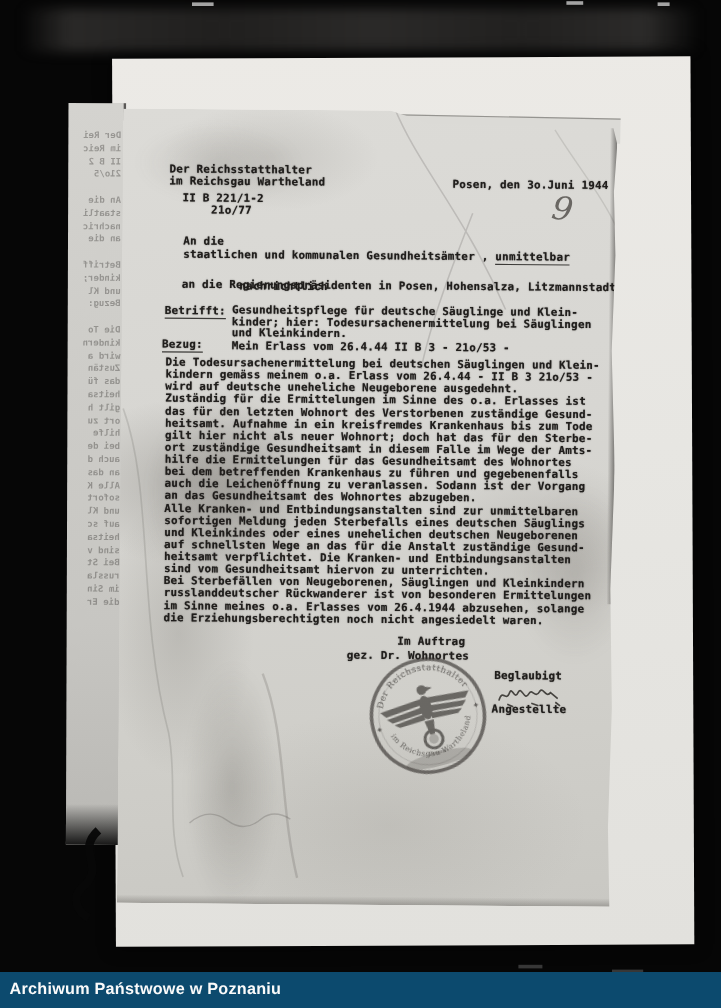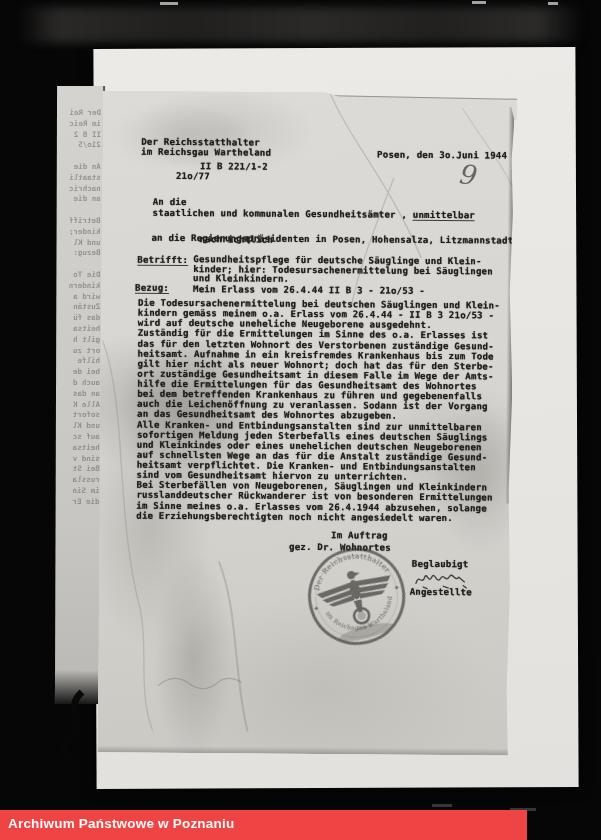--- a/index.html
+++ b/index.html
@@ -44,21 +44,21 @@
     line-height:10.8px;color:rgba(55,53,51,.38);transform:scaleX(-1);white-space:pre;}
   
   .tw{position:absolute;font-family:"DejaVu Sans Mono","Liberation Mono",monospace;
     font-weight:700;font-size:9.1px;line-height:10.12px;letter-spacing:.18px;color:#201e1c;
     text-shadow:0 0 1px rgba(32,30,28,.8);white-space:pre;}
   .u{border-bottom:1.2px solid rgba(32,30,28,.85);}
   .hand-nine{position:absolute;font-family:"DejaVu Serif",serif;font-style:italic;
     font-size:27px;color:#56534f;transform:rotate(9deg);opacity:.85;}
   .stamp-wrap{position:absolute;left:206px;top:452px;width:104px;height:104px;
     transform:rotate(-15deg);opacity:.85;filter:blur(.3px);}
-  .caption-bar{position:absolute;left:0;bottom:0;width:527px;height:30px;background:#ef4444;z-index:6;}
+  .caption-bar{position:absolute;left:0;bottom:0;width:601px;height:30px;background:#0c4a6e;z-index:6;}
   .caption-text{position:absolute;left:8px;top:6px;color:#fafafa;font-weight:700;
     font-size:13.5px;letter-spacing:.2px;font-family:"Liberation Sans",sans-serif;}
   svg text{font-family:"DejaVu Serif",serif;}
 </style>
 </head>
 <body>
 
 <div id="frame">
 
   <div class="smudge-band"></div>
@@ -124,21 +124,21 @@
       <path d="M225,-5 C245,45 285,85 320,165 M292,85 C275,130 258,175 250,215" stroke="rgba(75,72,68,.20)" stroke-width="1.3" fill="none"></path>
       <path d="M360,15 C385,55 415,85 425,135" stroke="rgba(75,72,68,.15)" stroke-width="1.2" fill="none"></path>
       <path d="M60,595 q16,-14 32,-2 q14,10 28,-2 q10,-8 24,0" stroke="rgba(95,92,88,.30)" stroke-width="1.2" fill="none"></path>
       <path d="M2,250 C28,320 15,420 42,520 C50,560 40,600 55,640" stroke="rgba(85,82,78,.18)" stroke-width="1.4" fill="none"></path>
       <path d="M120,470 C140,520 135,580 150,640" stroke="rgba(90,87,83,.22)" stroke-width="2" fill="none"></path>
     </svg>
     <div class="edge-shade"></div>
 
     <div class="tw" style="left:39px;top:46px;">Der Reichsstatthalter</div>
     <div class="tw" style="left:39px;top:56px;">im Reichsgau Wartheland</div>
-    <div class="tw" style="left:50px;top:70px;margin-left:48px;">II B 221/1-2</div>
+    <div class="tw" style="left:50px;top:70px;">II B 221/1-2</div>
     <div class="tw" style="left:74px;top:80px;">21o/77</div>
     <div class="tw" style="left:275px;top:57px;">Posen, den 3o.Juni 1944</div>
     <div class="hand-nine" style="left:358px;top:66px;">9</div>
 
     <div class="tw" style="left:51px;top:106px;">An die</div>
     <div class="tw" style="left:51px;top:117px;"><span>staatlichen und kommunalen Gesundheitsämter , </span><span class="u">unmittelbar</span></div>
     <div class="tw" style="left:52px;top:143px;margin-left:46px;">nachrichtlich</div>
     <div class="tw" style="left:50px;top:142px;">an die Regierungspräsidenten in Posen, Hohensalza, Litzmannstadt</div>
 
     <div class="tw" style="left:36px;top:164px;"><span class="u">Betrifft:</span></div>

